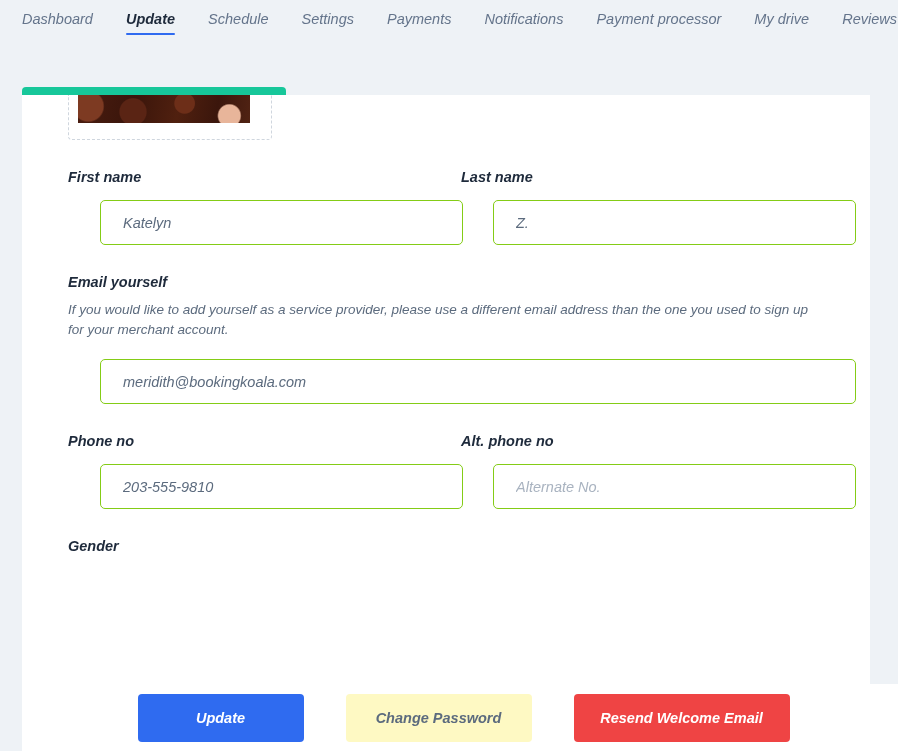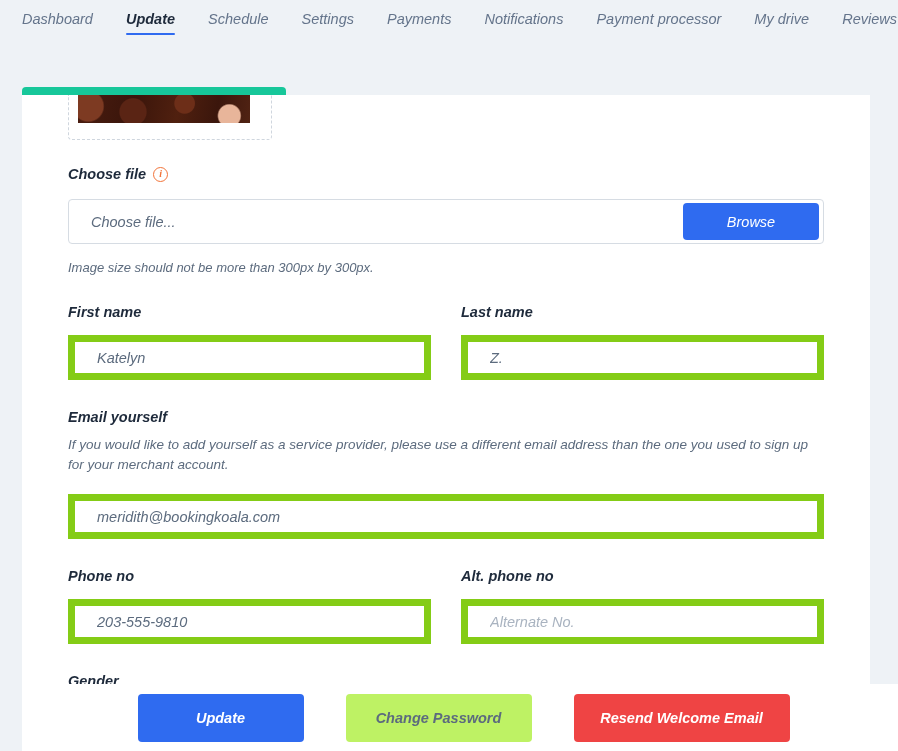--- a/index.html
+++ b/index.html
@@ -134,28 +134,29 @@
     font-size: 10px;
     font-weight: bold;
     font-family: "Liberation Serif", serif;
     line-height: 1;
     cursor: pointer;
   }
 
   .input {
     width: 100%;
     height: 45px;
-    border: 7px solid #84cc16;
-    border-radius: 0;
+    border: 1px solid #84cc16;
+    border-radius: 5px;
     background: #fff;
     font-size: 14.5px;
     color: #5c6b7e;
     padding: 0 22px;
     outline: none;
     font-family: "Liberation Sans", sans-serif;
+    margin-left: 32px;
   }
   .input::placeholder { color: #a9b3c0; }
 
   
   .file-row {
     margin-top: 17px;
     display: flex;
     align-items: center;
     width: 100%;
     height: 45px;
@@ -224,21 +225,21 @@
     height: 48px;
     border: none;
     border-radius: 4px;
     font-size: 14.5px;
     font-weight: bold;
     cursor: pointer;
     font-family: "Liberation Sans", sans-serif;
     padding: 0 20px;
   }
   .act-update { width: 166px; background: #2f6bf0; color: #fff; }
-  .act-password { width: 186px; background: #bef264; color: #5c6b7e; }
+  .act-password { width: 186px; background: #fef9c3; color: #5c6b7e; }
   .act-resend { width: 216px; background: #ef4444; color: #fff; }
 </style>
 </head>
 <body>
 
 <div class="app">
 
   <nav class="tabbar">
     <div class="tab">Dashboard</div>
     <div class="tab active">Update</div>
@@ -255,31 +256,20 @@
     <button class="provider-btn">Log In As Provider</button>
   </div>
 
   <div class="card">
     <div class="card-inner">
 
       <div class="avatar-box">
         <div class="avatar-img"></div>
       </div>
 
-      <div style="margin-top:26px;">
-        <div class="field-label">
-          <span>Choose file</span>
-          <span class="info-icon">i</span>
-        </div>
-        <div class="file-row">
-          <span class="file-text">Choose file...</span>
-          <button class="browse-btn">Browse</button>
-        </div>
-        <div class="help-text">Image size should not be more than 300px by 300px.</div>
-      </div>
 
       <div class="row2 block">
         <div class="col">
           <div class="field-label">First name</div>
           <input class="input" type="text" value="Katelyn" style="">
         </div>
         <div class="col">
           <div class="field-label">Last name</div>
           <input class="input" type="text" value="Z." style="">
         </div>

